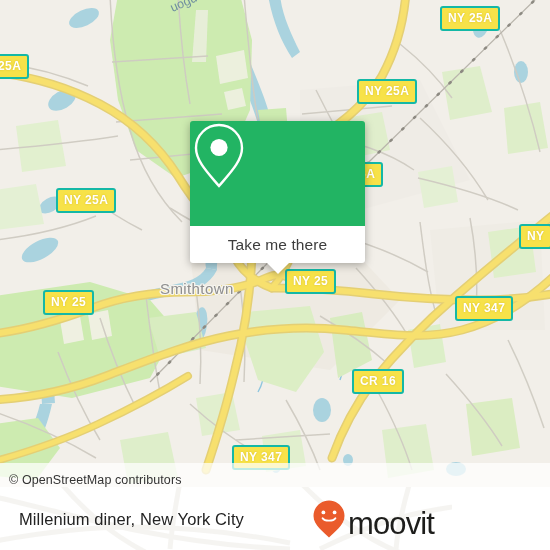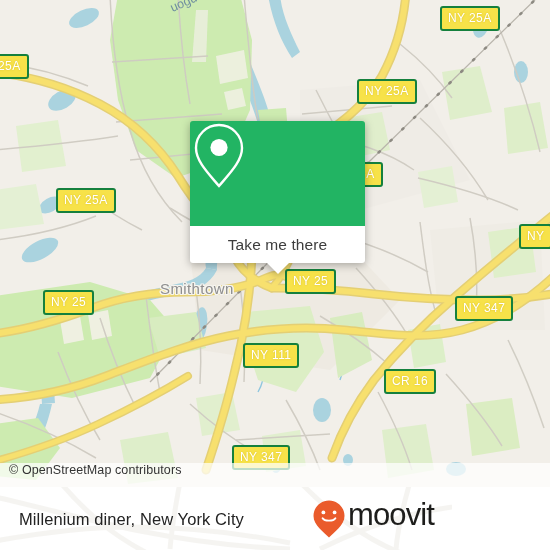--- a/index.html
+++ b/index.html
@@ -17,25 +17,25 @@
     position:absolute; left:0; top:0; width:550px; height:487px;
     background:#f2efe9;
     overflow:hidden;
   }
   #map svg { position:absolute; left:0; top:0; }
 
   
   .shield {
     position:absolute;
     background:#f7e249;
-    border:2px solid #15803d;
+    border:2px solid #14b8a6;
     border-radius:3px;
     color:#ffffff;
     font-size:12px;
-    font-weight:normal;
+    font-weight:bold;
     letter-spacing:.4px;
     line-height:1;
     padding:4px 6px 5px 6px;
     white-space:nowrap;
     text-shadow:0 0 2px rgba(190,160,20,.55);
     font-family:"Liberation Sans", sans-serif;
   }
 
   
   .place-label {
@@ -87,21 +87,21 @@
     border-left:11px solid transparent;
     border-right:11px solid transparent;
     border-top:11px solid #ffffff;
   }
 
   
   #attribution {
     position:absolute; left:0; bottom:0;
     width:550px; height:24px;
     background:rgba(255,255,255,.72);
-    display:flex; align-items:flex-start;
+    display:flex; align-items:flex-end;
   }
   #attribution span {
     font-size:12.5px;
     color:#333333;
     padding-left:9px;
     letter-spacing:.1px;
   }
 
   
   #footer {
@@ -115,21 +115,21 @@
     position:absolute; left:19px; top:50%;
     transform:translateY(-50%);
     font-size:16.5px;
     color:#232323;
     letter-spacing:.1px;
     white-space:nowrap;
   }
   #brand {
     position:absolute; right:18px; top:50%;
     transform:translateY(-50%);
-    display:flex; align-items:flex-start; gap:2px;
+    display:flex; align-items:flex-end; gap:2px;
   }
   #brand-word {
     font-size:31px;
     color:#1d1d1b;
     letter-spacing:-.9px;
     line-height:1;
     font-weight:normal;
   }
 </style>
 </head>
@@ -320,22 +320,21 @@
 
     <div class="shield" style="left:-10px; top:54px;">25A</div>
     <div class="shield" style="left:440px; top:6px;">NY 25A</div>
     <div class="shield" style="left:357px; top:79px;">NY 25A</div>
     <div class="shield" style="left:56px;  top:188px;">NY 25A</div>
     <div class="shield" style="left:344px; top:162px;">25A</div>
     <div class="shield" style="left:519px; top:224px;">NY</div>
     <div class="shield" style="left:285px; top:269px;">NY 25</div>
     <div class="shield" style="left:43px;  top:290px;">NY 25</div>
     <div class="shield" style="left:455px; top:296px;">NY 347</div>
-    <div class="shield" style="left:243px; top:343px;">NY 111</div>
-    <div class="shield" style="left:384px; top:369px;text-align:center;">CR 16</div>
+    <div class="shield" style="left:352px; top:369px;text-align:center;">CR 16</div>
     <div class="shield" style="left:232px; top:445px;">NY 347</div>
 
     <div id="popup">
       <div id="popup-green">
         <svg width="58" height="70" viewBox="0 0 58 70">
           <path d="M29,4 C16.3,4 6,14.3 6,27 C6,40 18,52 29,65 C40,52 52,40 52,27 C52,14.3 41.7,4 29,4 Z" fill="none" stroke="#ffffff" stroke-width="2.4"></path>
           <circle cx="29" cy="26.5" r="8.6" fill="#ffffff"></circle>
         </svg>
       </div>
       <div id="popup-white">

